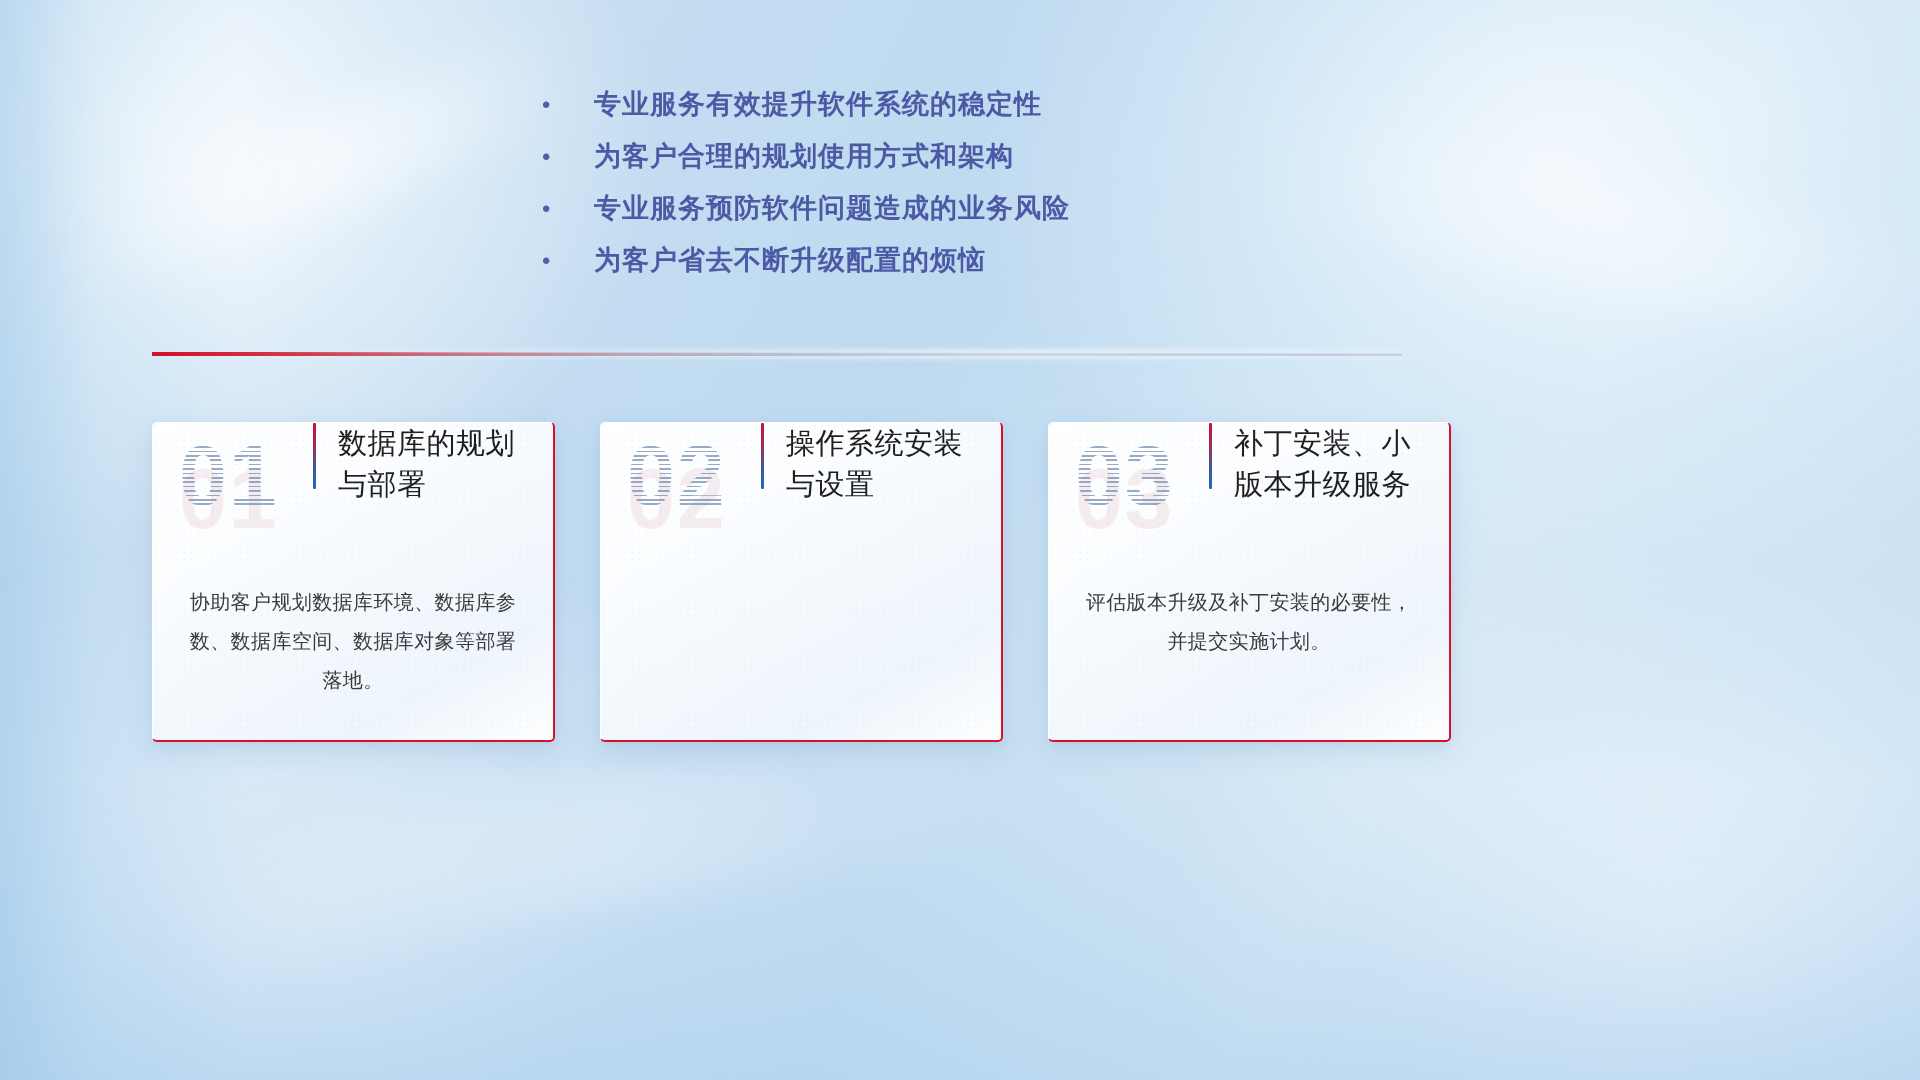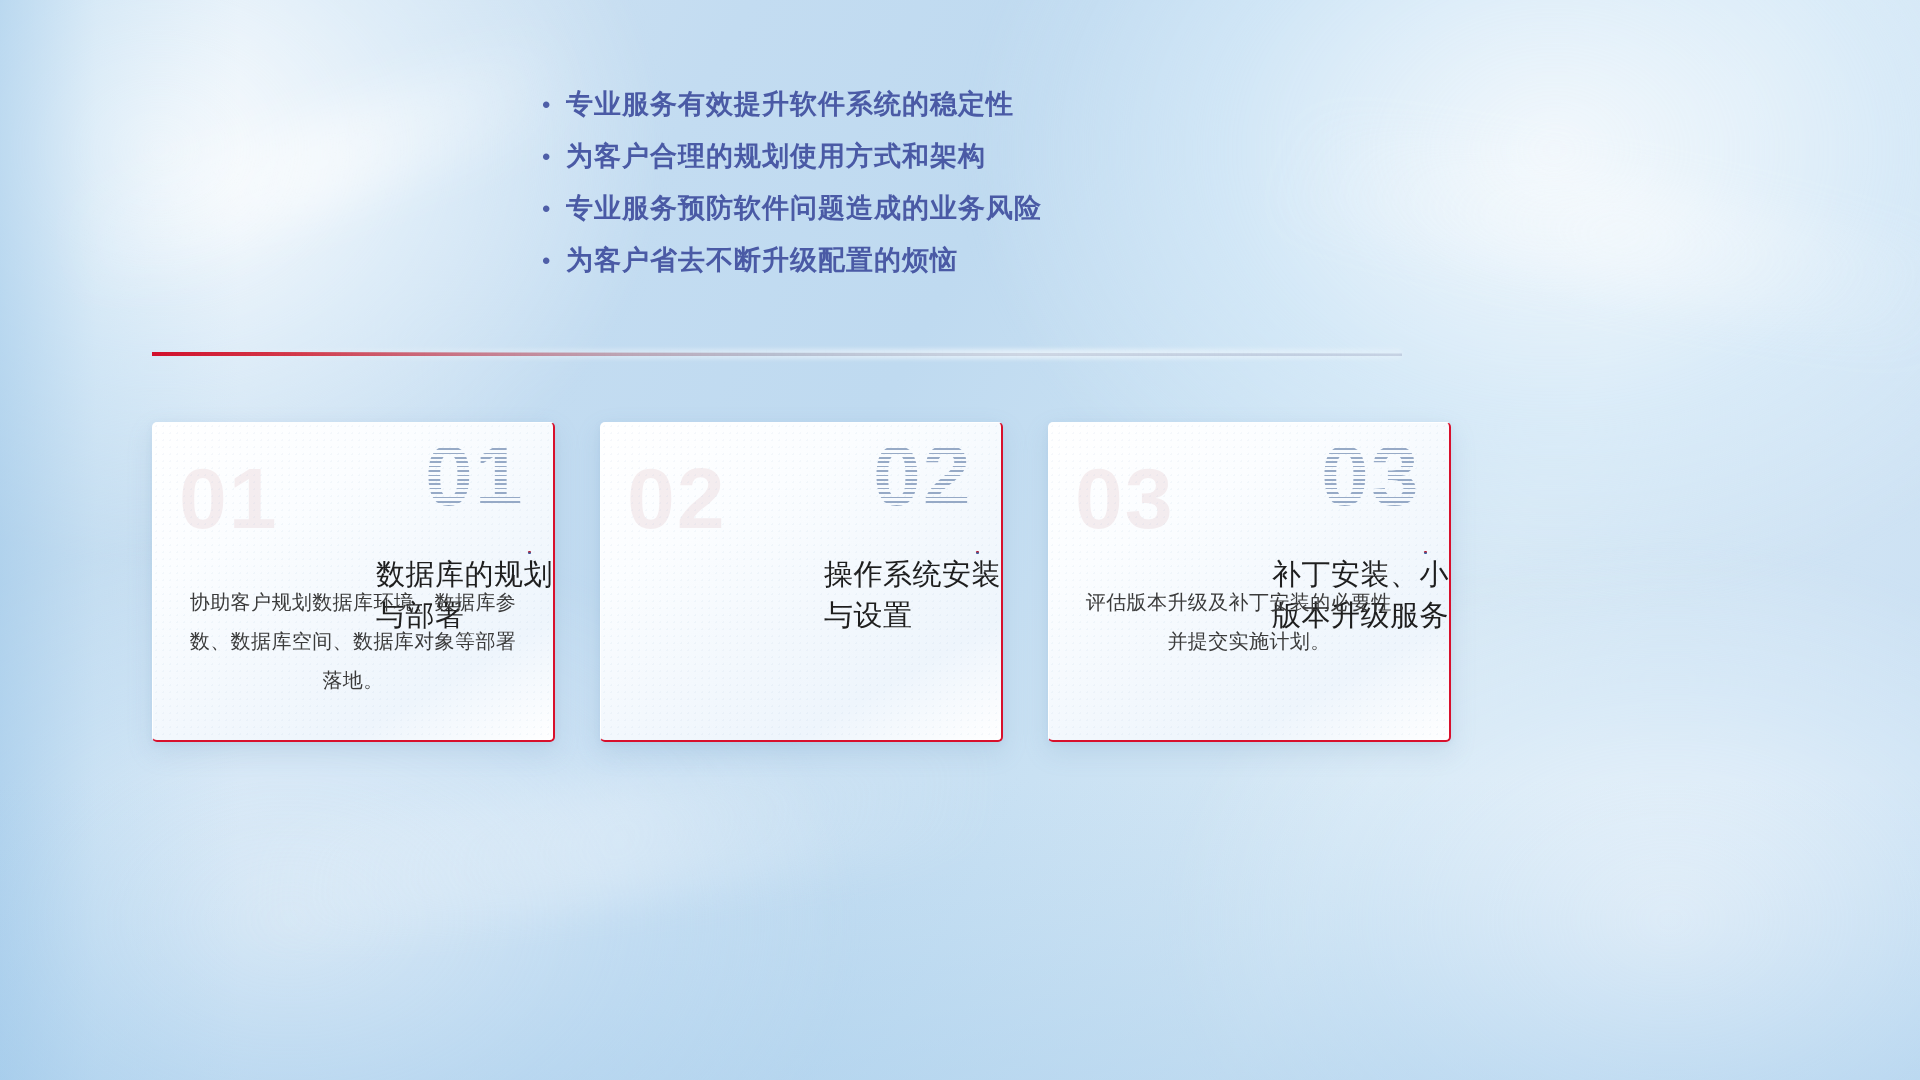--- a/index.html
+++ b/index.html
@@ -122,20 +122,21 @@
     text-align: left;
     padding-left: 6px;
     box-sizing: border-box;
   }
   .bullet-text {
     font-size: 27px;
     letter-spacing: 1px;
     color: #4a5aa5;
     font-weight: 600;
     white-space: nowrap;
+    margin-left: 28px;
   }
 
   
   #divider {
     position: absolute;
     left: 152px;
     top: 349px;
     width: 1250px;
     height: 12px;
   }
@@ -205,24 +206,23 @@
     inset: 0;
     background-image: radial-gradient(rgba(150,180,210,0.16) 1px, transparent 1px);
     background-size: 7px 7px;
     opacity: .55;
     pointer-events: none;
   }
   .card-head {
     position: relative;
     height: 150px;
     display: flex;
-    align-items: flex-end;
+    align-items: flex-start;
     padding-left: 26px;
     box-sizing: border-box;
-    flex-direction: column;
   }
   .card-num {
     position: relative;
     width: 128px;
     flex: 0 0 128px;
     height: 104px;
     font-size: 86px;
     font-weight: 700;
     line-height: 104px;
     letter-spacing: 2px;

